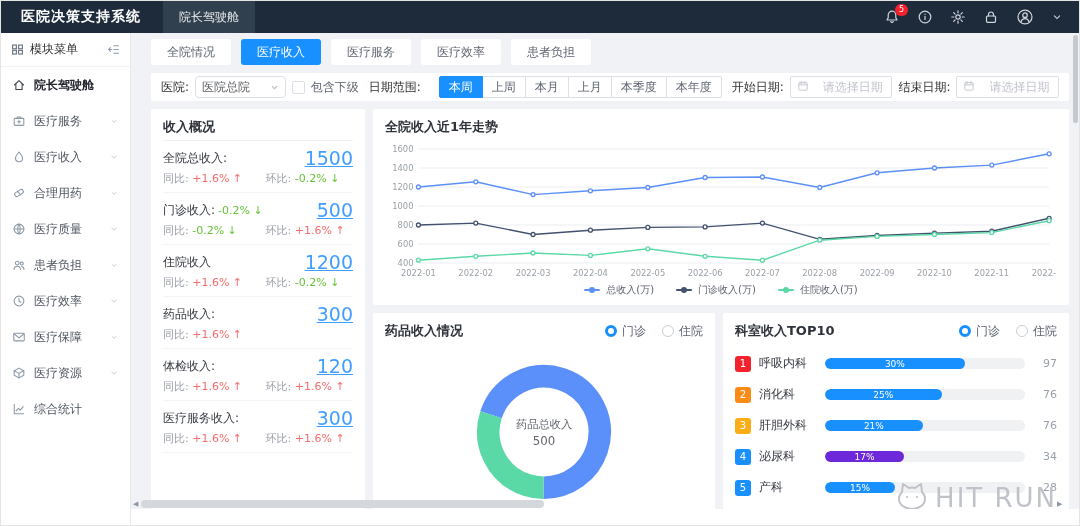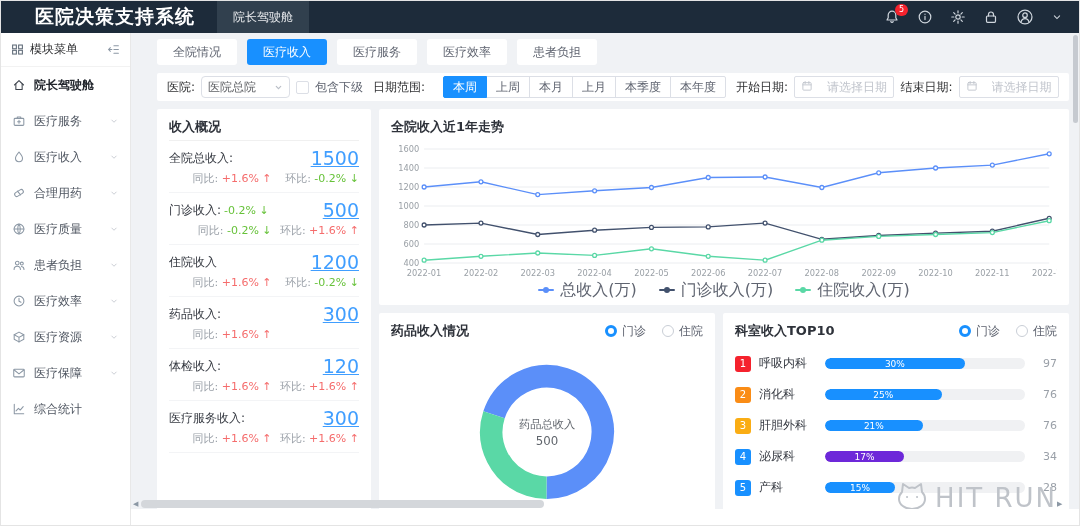--- a/index.html
+++ b/index.html
@@ -2,41 +2,41 @@
 <html><head>
 <meta charset="utf-8">
 <style>
   * { margin:0; padding:0; box-sizing:border-box; }
   html,body { background:#fff; }
   body { font-family:"DejaVu Sans","Liberation Sans",sans-serif; }
   .app { width:1080px; height:526px; background:#fff; position:relative; overflow:hidden; border:1px solid #e4e4e4; }
 
   
   .topbar { height:32px; background:#1d2b3a; display:flex; align-items:center; color:#fff; }
-  .topbar-title { font-size:19px; font-weight:bold; margin-left:34px; letter-spacing:1px; white-space:nowrap; }
+  .topbar-title { font-size:14px; font-weight:bold; letter-spacing:1px; white-space:nowrap;padding-left:20px; }
   .topbar-tab { height:32px; margin-left:22px; padding:0 16px; background:#31404e; display:flex; align-items:center; font-size:12px; color:#e8eaed; cursor:pointer; }
   .topbar-right { margin-left:auto; display:flex; align-items:center; gap:17px; padding-right:16px; }
   .tb-icon { color:#cfd6dd; display:flex; position:relative; cursor:pointer; }
   .tb-avatar { width:18px; height:18px; }
   .badge { position:absolute; top:-5px; right:-8px; background:#f5222d; color:#fff; font-size:8px; border-radius:7px; min-width:13px; height:12px; line-height:12px; text-align:center; padding:0 3px; }
 
   
   .body { display:flex; height:494px; }
   .sidebar { width:130px; flex:none; background:#fff; border-right:1px solid #e8e8e8; }
   .sidebar-header { height:34px; display:flex; align-items:center; gap:6px; padding:0 10px; font-size:12px; color:#303133; border-bottom:1px solid #f2f2f2; }
   .sidebar-header .hdr-collapse { margin-left:auto; color:#8c98a5; display:flex; cursor:pointer; }
   .sidebar-header .hdr-grid { color:#5f6b78; display:flex; }
   .side-item { height:36px; display:flex; align-items:center; gap:8px; padding:0 11px; font-size:12px; color:#4e5560; cursor:pointer; }
   .side-item .side-icon { color:#8c98a5; display:flex; }
   .side-item.active { color:#23272e; font-weight:bold; }
   .side-item.active .side-icon { color:#3d434c; }
   .side-caret { margin-left:auto; color:#b9bec6; display:flex; }
   .side-caret svg { width:10px; height:10px; }
 
-  .main { flex:1; background:#f0f2f5; position:relative; padding:6px 10px 0 26px; overflow:hidden; }
+  .main { flex:1; background:#f0f2f5; position:relative; padding:6px 10px 0 20px; overflow:hidden; }
 
   
   .page-tabs { display:flex; gap:10px; height:26px; }
   .ptab { height:26px; padding:0 16px; background:#fff; color:#5f6470; font-size:12px; border:none; border-radius:3px; display:flex; align-items:center; cursor:pointer; }
   .ptab.active { background:#1890ff; color:#fff; }
 
   
   .filter-bar { margin-top:8px; height:28px; background:#fff; border-radius:2px; display:flex; align-items:center; padding:0 10px; gap:6px; font-size:12px; color:#303133; white-space:nowrap; }
   .f-label { color:#303133; }
   .f-label.gap { margin-left:4px; }
@@ -65,34 +65,34 @@
   .radio-label { font-size:12px; color:#5f6470; margin-left:5px; }
 
   
   .income-panel { grid-row:1 / 3; grid-column:1; }
   .income-panel .panel-head { border-bottom:1px solid #f0f0f0; padding-bottom:4px; height:24px; }
   .inc-item { padding:7px 0 6px; border-bottom:1px solid #f3f4f6; }
   .inc-row1 { display:flex; align-items:center; }
   .inc-label { font-size:12px; color:#343840; }
   .inc-note { font-size:11px; margin-left:3px; }
   .inc-value { margin-left:auto; font-size:19px; color:#409eff; text-decoration:underline; cursor:pointer; line-height:20px; }
-  .inc-row2 { display:flex; font-size:11px; color:#9aa0a8; margin-top:3px;text-align:right; }
+  .inc-row2 { display:flex; font-size:11px; color:#9aa0a8; margin-top:3px; }
   .inc-row2 .half { width:54%; }
   .inc-row2 .half.r { width:46%; }
   .trend-up { color:#f56c6c; }
   .trend-down { color:#67c23a; }
 
   
   .trend-panel { grid-column:2 / 4; grid-row:1; }
   .trend-svg { display:block; width:100%; height:138px; margin-top:6px; }
   .trend-legend { display:flex; justify-content:center; align-items:center; gap:22px; height:18px; }
   .legend-item { display:inline-flex; align-items:center; gap:6px; cursor:pointer; }
   .lg-line { display:inline-block; width:16px; height:2px; border-radius:1px; position:relative; }
   .lg-dot { position:absolute; left:5px; top:-2px; width:6px; height:6px; border-radius:50%; display:block; }
-  .lg-text { font-size:16px; color:#5f6470; }
+  .lg-text { font-size:10px; color:#5f6470; }
 
   
   .drug-panel { grid-column:2; grid-row:2; }
   .donut-wrap { display:flex; justify-content:center; margin-top:16px; }
 
   
   .dept-panel { grid-column:3; grid-row:2; }
   .dept-row { display:flex; align-items:center; margin-top:14px; gap:8px; }
   .rank { width:16px; height:16px; border-radius:3px; color:#fff; font-size:10px; display:inline-flex; align-items:center; justify-content:center; flex:none; }
   .dept-name { font-size:12px; color:#343840; width:58px; flex:none; }
@@ -274,39 +274,39 @@
             <span class="side-label">医疗效率</span>
             <span class="side-caret">
               <svg width="14" height="14" viewBox="0 0 16 16" fill="none" stroke="currentColor" stroke-width="1.2" stroke-linecap="round" stroke-linejoin="round">
                 <path d="M4.5 6.5L8 10l3.5-3.5"></path>
               </svg>
             </span>
           </div>
           <div class="side-item">
             <span class="side-icon">
               <svg width="14" height="14" viewBox="0 0 16 16" fill="none" stroke="currentColor" stroke-width="1.2" stroke-linecap="round" stroke-linejoin="round">
+                <rect x="2" y="3.6" width="12" height="8.8" rx="1"></rect>
+                <path d="M2.5 4.6L8 9l5.5-4.4"></path>
+              </svg>
+            </span>
+            <span class="side-label">医疗保障</span>
+            <span class="side-caret">
+              <svg width="14" height="14" viewBox="0 0 16 16" fill="none" stroke="currentColor" stroke-width="1.2" stroke-linecap="round" stroke-linejoin="round">
+                <path d="M4.5 6.5L8 10l3.5-3.5"></path>
+              </svg>
+            </span>
+          </div>
+          <div class="side-item">
+            <span class="side-icon">
+              <svg width="14" height="14" viewBox="0 0 16 16" fill="none" stroke="currentColor" stroke-width="1.2" stroke-linecap="round" stroke-linejoin="round">
                 <path d="M2.5 5.4L8 2.4l5.5 3v5.2L8 13.6l-5.5-3V5.4z"></path>
                 <path d="M2.5 5.4L8 8.4l5.5-3M8 8.4v5.2"></path>
               </svg>
             </span>
             <span class="side-label">医疗资源</span>
-            <span class="side-caret">
-              <svg width="14" height="14" viewBox="0 0 16 16" fill="none" stroke="currentColor" stroke-width="1.2" stroke-linecap="round" stroke-linejoin="round">
-                <path d="M4.5 6.5L8 10l3.5-3.5"></path>
-              </svg>
-            </span>
-          </div>
-          <div class="side-item">
-            <span class="side-icon">
-              <svg width="14" height="14" viewBox="0 0 16 16" fill="none" stroke="currentColor" stroke-width="1.2" stroke-linecap="round" stroke-linejoin="round">
-                <rect x="2" y="3.6" width="12" height="8.8" rx="1"></rect>
-                <path d="M2.5 4.6L8 9l5.5-4.4"></path>
-              </svg>
-            </span>
-            <span class="side-label">医疗保障</span>
             <span class="side-caret">
               <svg width="14" height="14" viewBox="0 0 16 16" fill="none" stroke="currentColor" stroke-width="1.2" stroke-linecap="round" stroke-linejoin="round">
                 <path d="M4.5 6.5L8 10l3.5-3.5"></path>
               </svg>
             </span>
           </div>
           <div class="side-item">
             <span class="side-icon">
               <svg width="14" height="14" viewBox="0 0 16 16" fill="none" stroke="currentColor" stroke-width="1.2" stroke-linecap="round" stroke-linejoin="round">
                 <path d="M2.6 2.6v10.8h10.8"></path>

